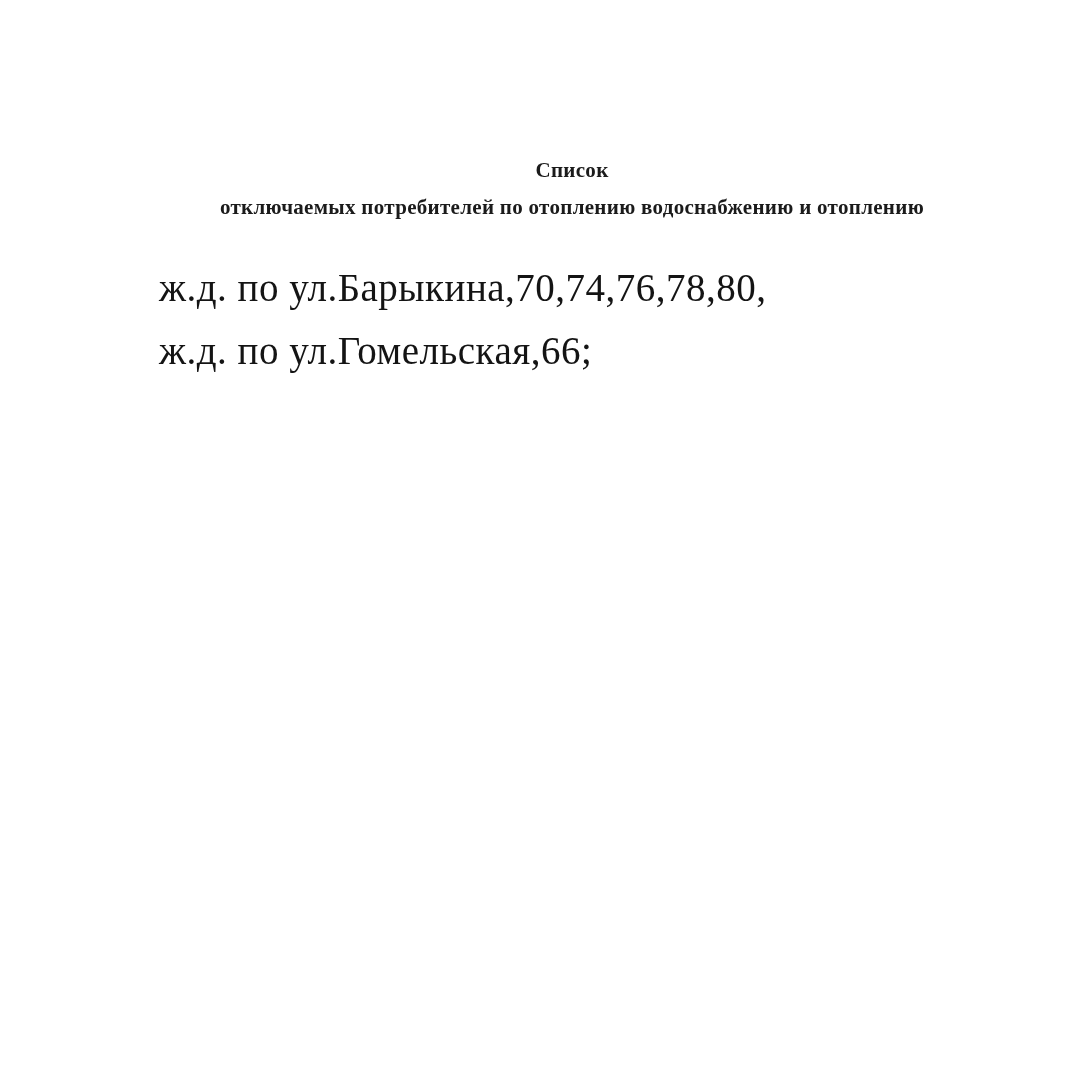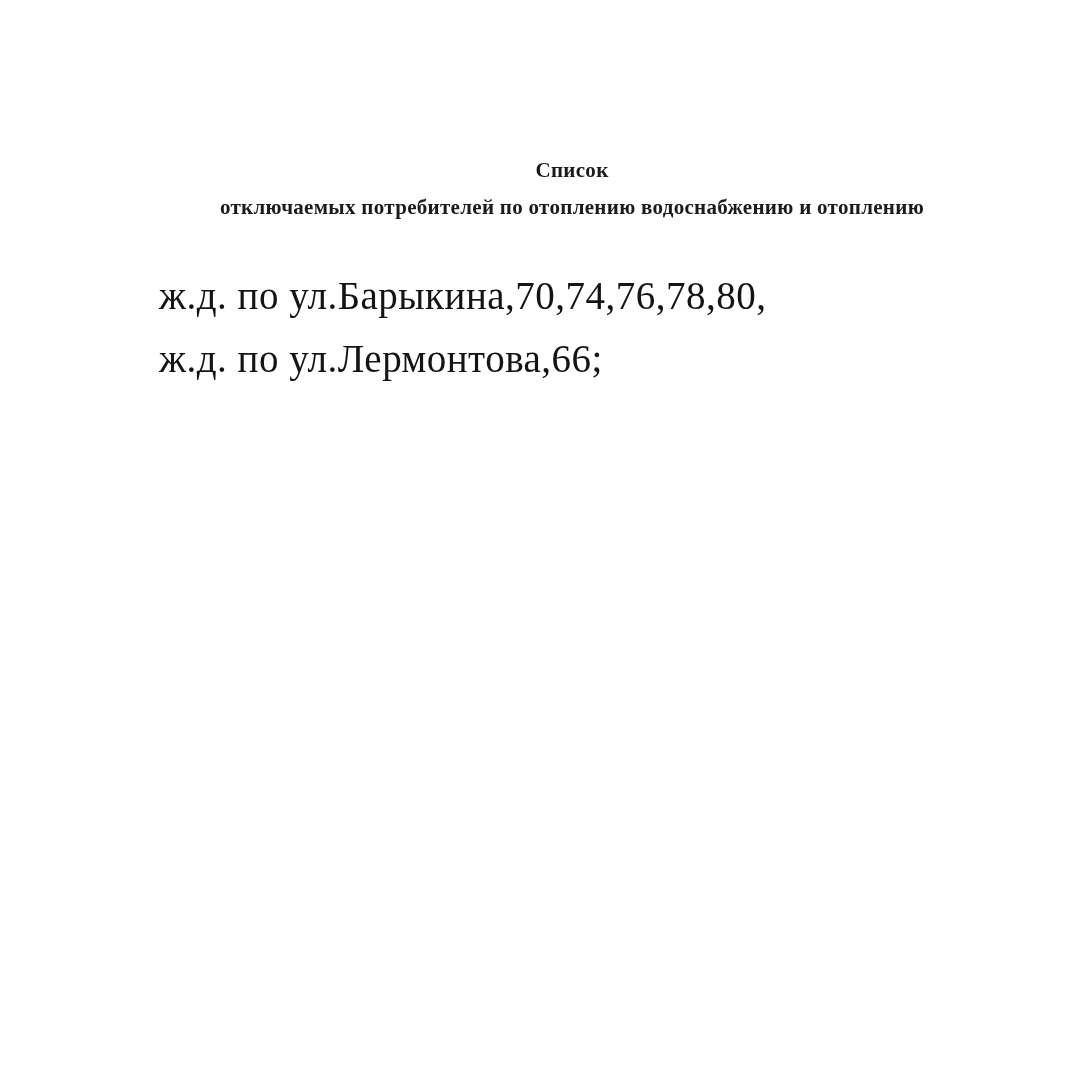--- a/index.html
+++ b/index.html
@@ -24,21 +24,21 @@
     width: 100%;
     text-align: center;
     font-weight: bold;
     font-size: 21px;
     line-height: 29px;
     color: #1b1b1b;
     letter-spacing: 0.3px;
   }
   .doc-body {
     position: absolute;
-    top: 228px;
+    top: 220px;
     left: 119px;
     right: 60px;
     font-size: 39px;
     line-height: 55px;
     color: #141414;
     list-style: none;
   }
   .doc-line {
     white-space: nowrap;
     letter-spacing: 0.5px;
@@ -49,16 +49,16 @@
 
 <div class="page">
 
   <div class="doc-title">
     <div>Список</div>
     <div>отключаемых потребителей по отоплению водоснабжению и отоплению</div>
   </div>
 
   <div class="doc-body">
     <div class="doc-line">ж.д. по ул.Барыкина,70,74,76,78,80,</div>
-    <div class="doc-line">ж.д. по ул.Лермонтова,66;</div>
+    <div class="doc-line">ж.д. по ул.Гомельская,66;</div>
   </div>
 
 </div>
 
 </body></html>

